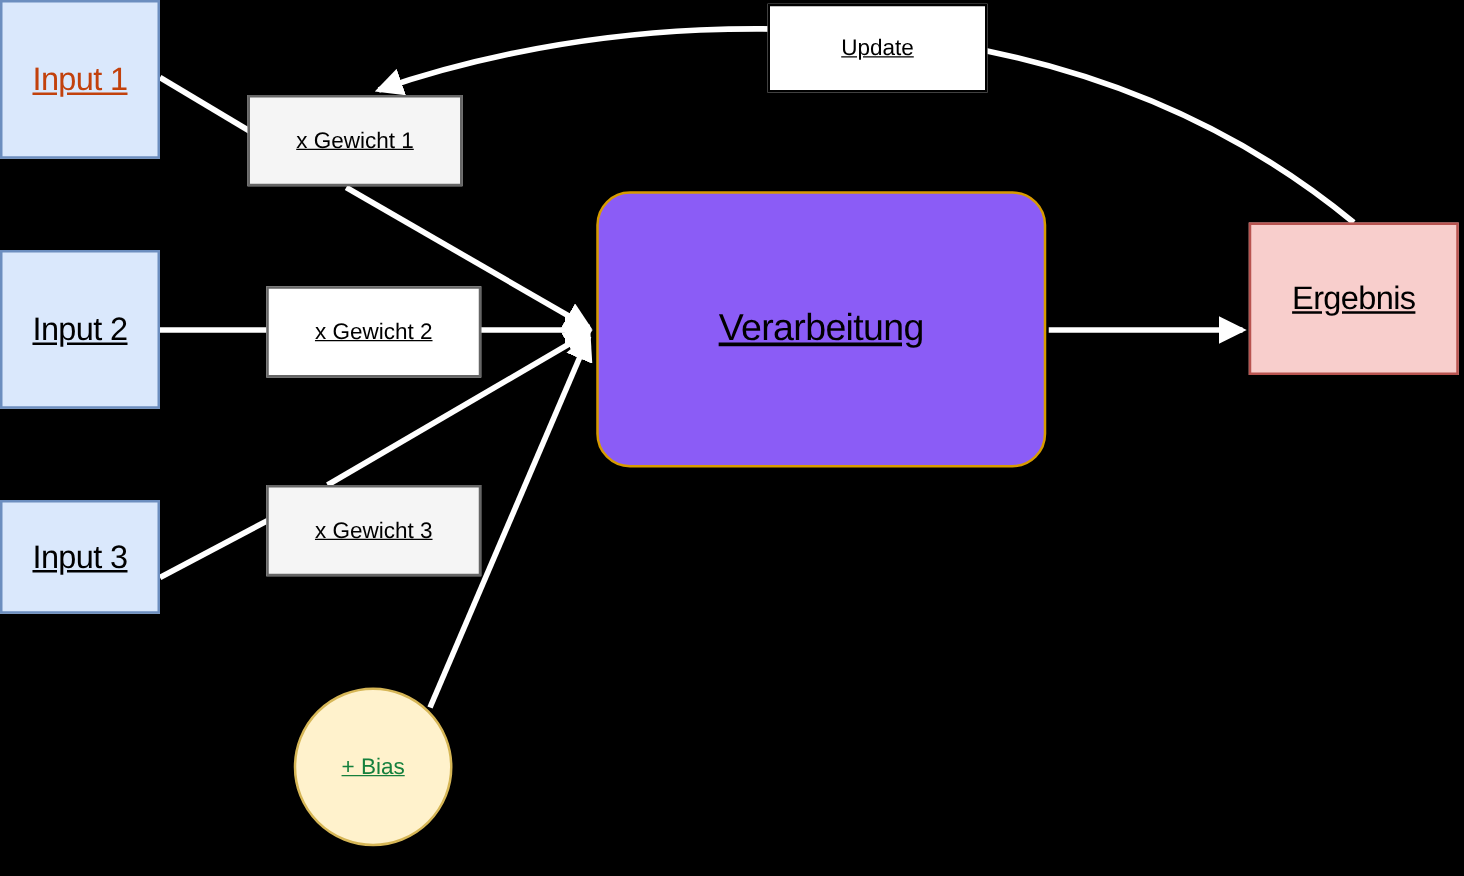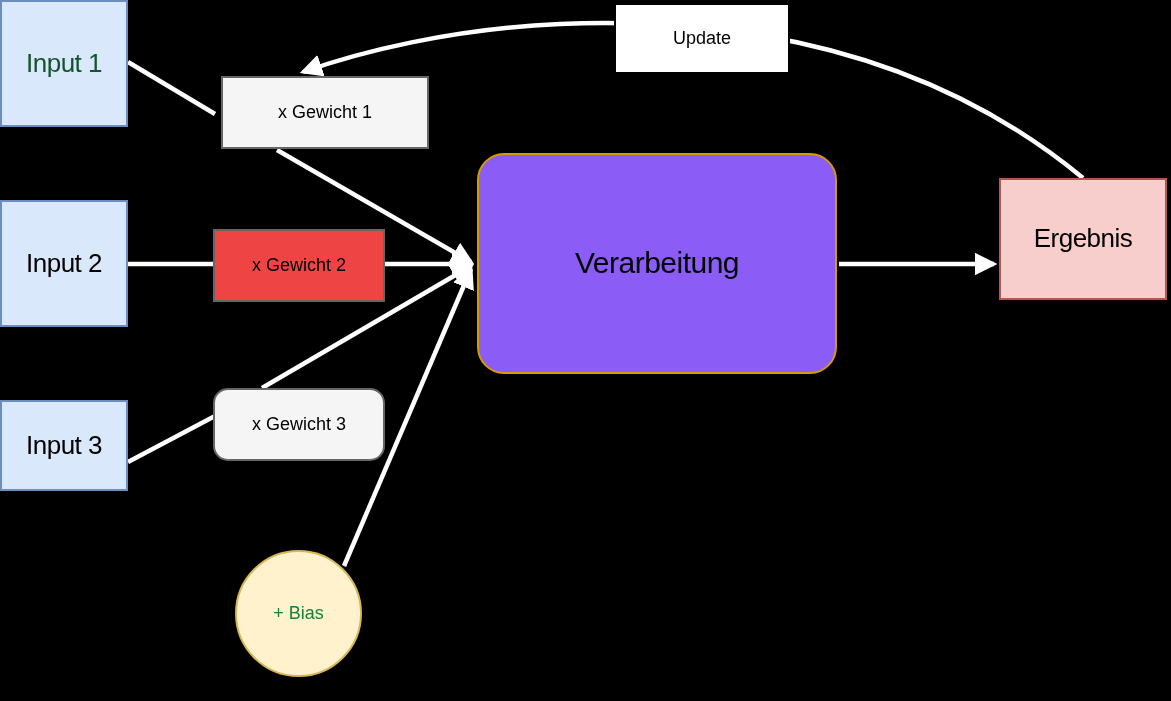--- a/index.html
+++ b/index.html
@@ -30,30 +30,30 @@
     position: absolute;
     box-sizing: border-box;
     border: 2px solid transparent;
     display: flex;
     align-items: center;
     justify-content: center;
     text-align: center;
     color: #000000;
     line-height: 1.15;
   }
-  .label { display: inline-block; }
+  .label { display: inline-block; text-decoration: underline; }
   .lbl-lg { font-size: 26px; letter-spacing: -0.5px; }
   .lbl-xl { font-size: 30px; letter-spacing: -0.5px; }
   .lbl-sm { font-size: 18px; }
 
   .n-input1 { left: 0px;   top: 0px;   width: 128px; height: 127px; }
   .n-input2 { left: 0px;   top: 200px; width: 128px; height: 127px; }
   .n-input3 { left: 0px;   top: 400px; width: 128px; height: 91px; }
 
-  .n-gewicht1 { left: 221px; top: 76px;  width: 208px; height: 73px; }
+  .n-gewicht1 { left: 198px; top: 76px;  width: 172px; height: 73px; }
   .n-gewicht2 { left: 213px; top: 229px; width: 172px; height: 73px; }
   .n-gewicht3 { left: 213px; top: 388px; width: 172px; height: 73px; }
 
   .n-verarbeitung {
     left: 477px; top: 153px; width: 360px; height: 221px;
     border-radius: 27px;
   }
   .n-ergebnis { left: 999px; top: 178px; width: 168px; height: 122px; }
   .n-update   { left: 614px; top: 3px;   width: 176px; height: 71px; }
   .n-bias     { left: 235px; top: 550px; width: 127px; height: 127px; border-radius: 50%; }
@@ -74,37 +74,37 @@
     <line class="edge" x1="277" y1="150" x2="471" y2="262" marker-end="url(#arrowhead)" stroke="#ffffff"></line>
     <line class="edge" x1="128" y1="264" x2="215" y2="264" stroke="#ffffff"></line>
     <line class="edge" x1="385" y1="264" x2="471" y2="264" marker-end="url(#arrowhead)" stroke="#ffffff"></line>
     <line class="edge" x1="128" y1="462" x2="215" y2="416" stroke="#ffffff"></line>
     <line class="edge" x1="262" y1="388" x2="471" y2="266" marker-end="url(#arrowhead)" stroke="#ffffff"></line>
     <line class="edge" x1="344" y1="566" x2="471" y2="269" marker-end="url(#arrowhead)" stroke="#ffffff"></line>
     <line class="edge" x1="839" y1="264" x2="994" y2="264" marker-end="url(#arrowhead)" stroke="#ffffff"></line>
     <path class="edge" d="M 1083 178 C 940 60 760 16 560 24 C 450 29 360 52 303 72" marker-end="url(#arrowhead)" stroke="#ffffff"></path>
   </svg>
 
-  <div class="node n-input1" style="background-color: rgb(218, 232, 252); border-color: rgb(108, 142, 191); color: #14532d;">
+  <div class="node n-input1" style="background-color: rgb(218, 232, 252); border-color: rgb(108, 142, 191); color: #c2410c;">
     <span class="label lbl-lg">Input 1</span>
   </div>
   <div class="node n-input2" style="background-color: rgb(218, 232, 252); border-color: rgb(108, 142, 191); color: rgb(0, 0, 0);">
     <span class="label lbl-lg">Input 2</span>
   </div>
   <div class="node n-input3" style="background-color: rgb(218, 232, 252); border-color: rgb(108, 142, 191); color: rgb(0, 0, 0);">
     <span class="label lbl-lg">Input 3</span>
   </div>
 
   <div class="node n-gewicht1" style="background-color: rgb(245, 245, 245); border-color: rgb(102, 102, 102); color: rgb(0, 0, 0);">
     <span class="label lbl-sm">x Gewicht 1</span>
   </div>
-  <div class="node n-gewicht2" style="background-color: #ef4444; border-color: rgb(102, 102, 102); color: rgb(0, 0, 0);">
+  <div class="node n-gewicht2" style="background-color: #ffffff; border-color: rgb(102, 102, 102); color: rgb(0, 0, 0);">
     <span class="label lbl-sm">x Gewicht 2</span>
   </div>
-  <div class="node n-gewicht3" style="background-color: rgb(245, 245, 245); border-color: rgb(102, 102, 102); color: rgb(0, 0, 0); border-radius: 15px;">
+  <div class="node n-gewicht3" style="background-color: rgb(245, 245, 245); border-color: rgb(102, 102, 102); color: rgb(0, 0, 0);">
     <span class="label lbl-sm">x Gewicht 3</span>
   </div>
 
   <div class="node n-verarbeitung" style="background-color: #8b5cf6; border-color: rgb(215, 155, 0); color: rgb(0, 0, 0);">
     <span class="label lbl-xl">Verarbeitung</span>
   </div>
 
   <div class="node n-ergebnis" style="background-color: rgb(248, 206, 204); border-color: rgb(184, 84, 80); color: rgb(0, 0, 0);">
     <span class="label lbl-lg">Ergebnis</span>
   </div>

